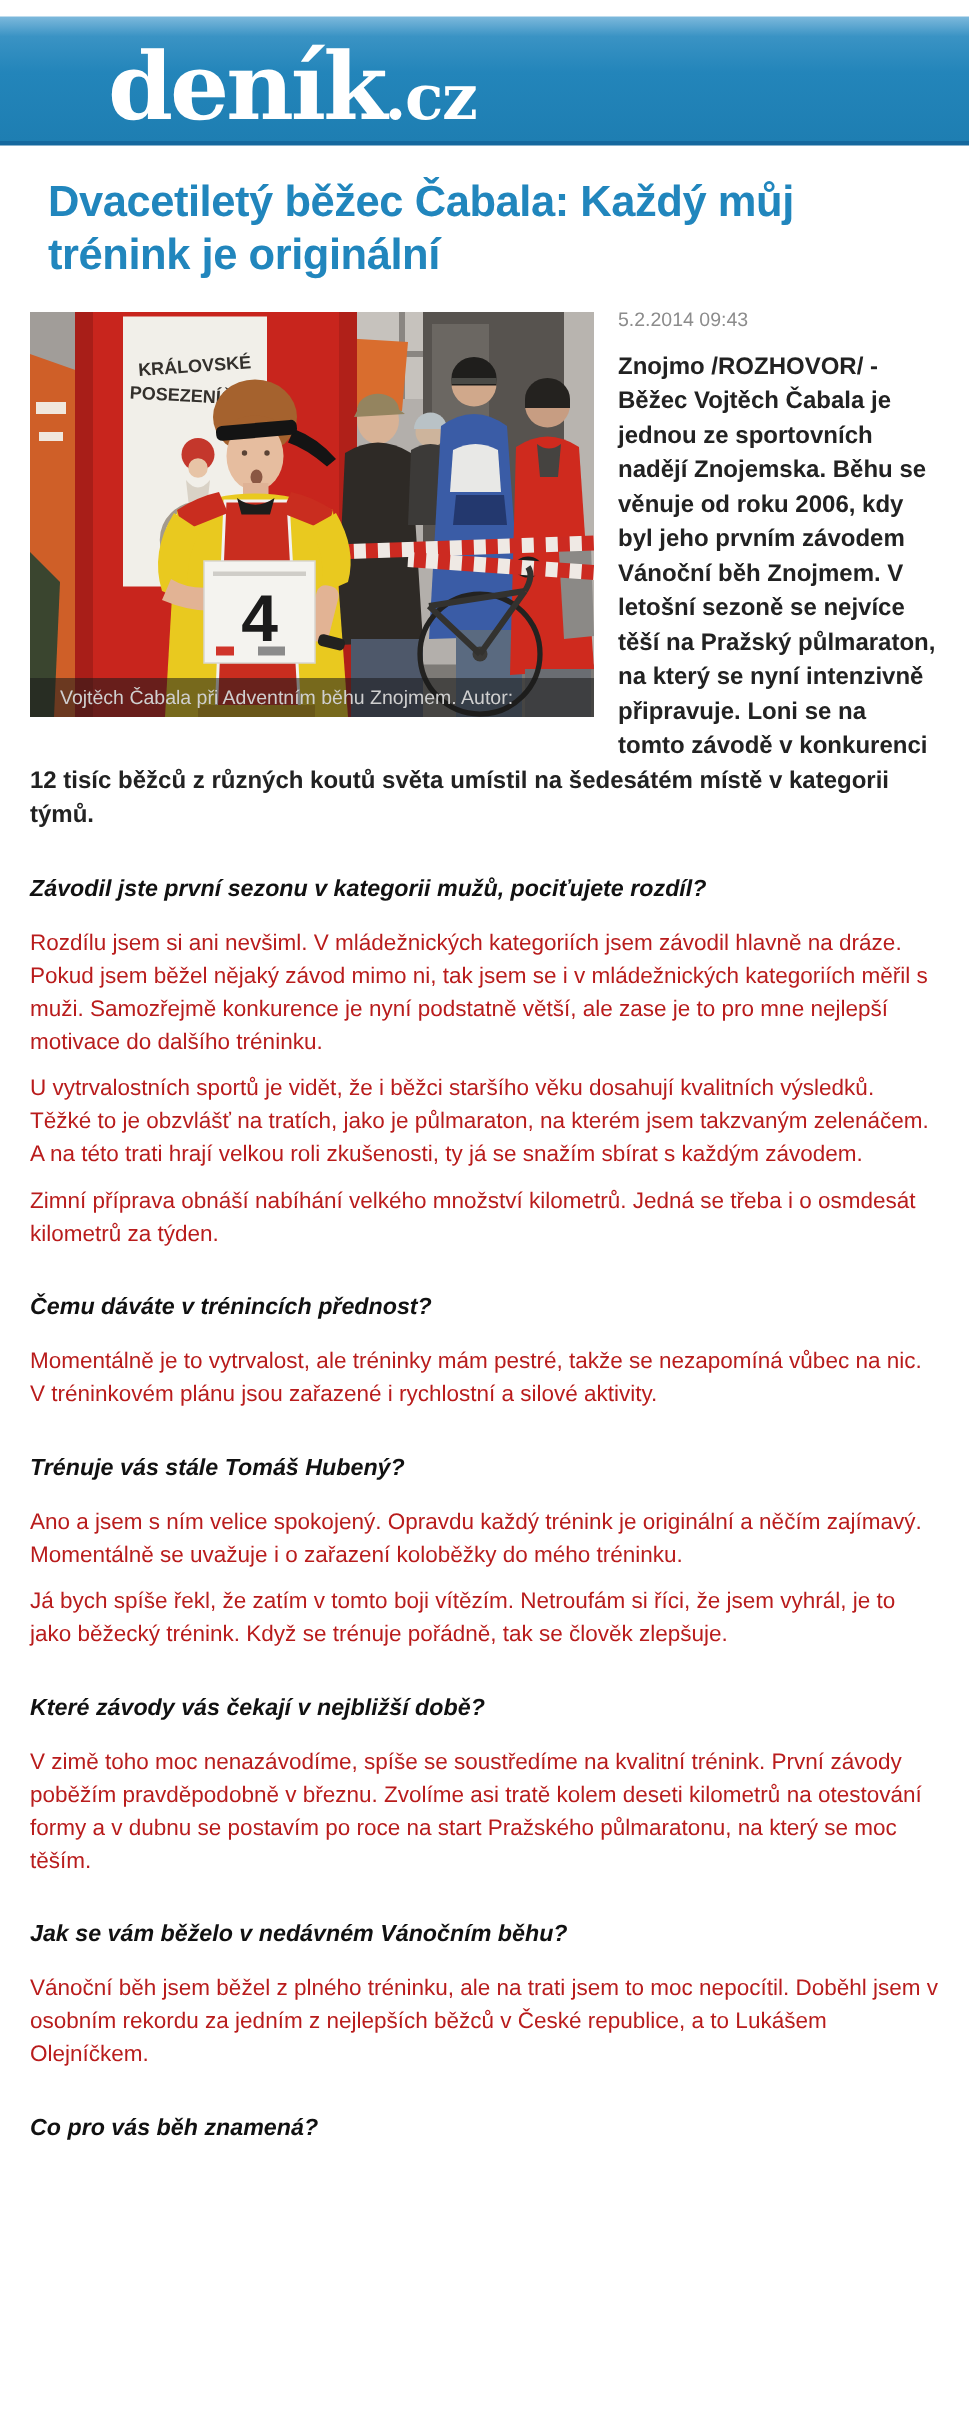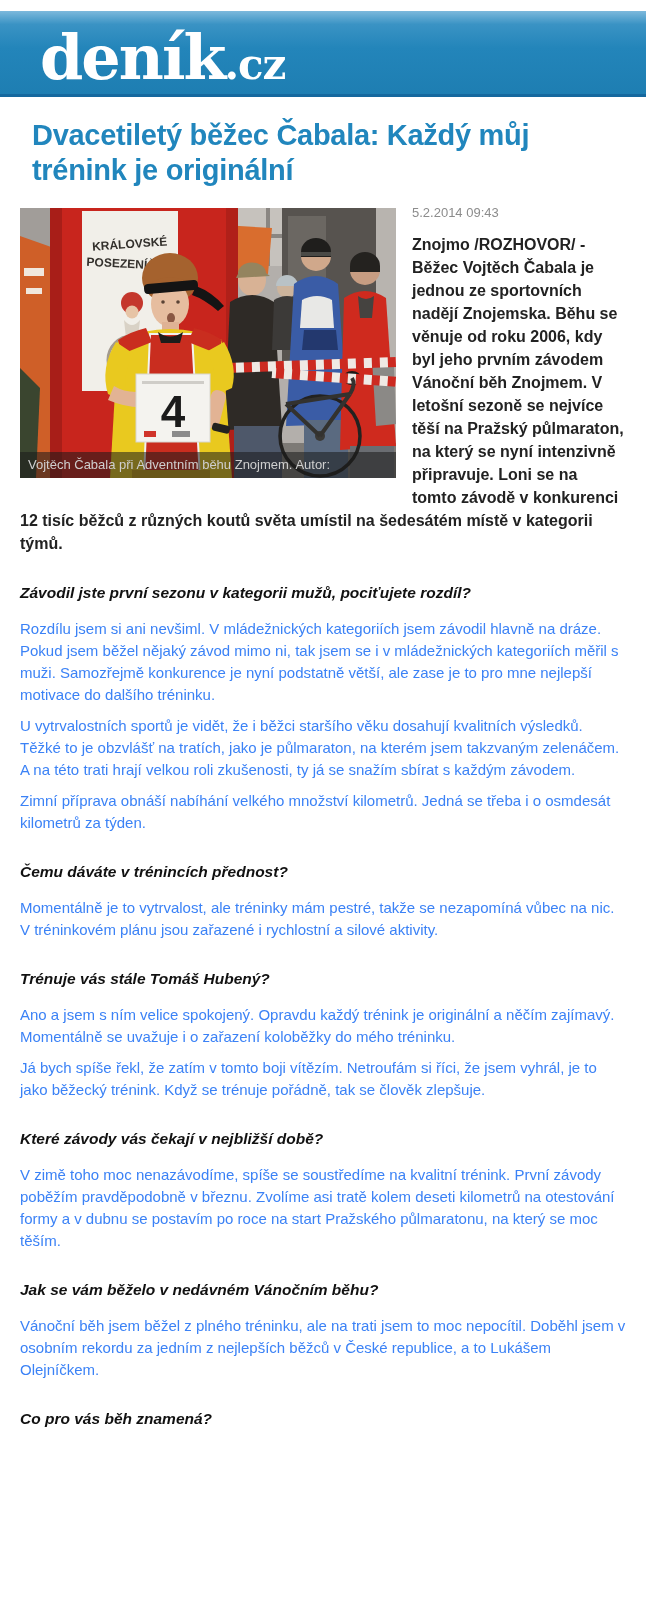--- a/index.html
+++ b/index.html
@@ -14,21 +14,21 @@
     height:36px; background:#f3f3f3; display:flex; align-items:center;
     padding-left:9px;
     font-family:"Liberation Serif", serif; font-size:22px; letter-spacing:1.5px;
     color:#1b1b1b;
   }
   .banner {
     height:83px; position:relative;
     background:linear-gradient(180deg,#7db9dc 0%,#3a93c4 16%,#2385ba 45%,#1e7eb2 100%);
     border-bottom:3px solid #15689e;
   }
-  .logo { position:absolute; left:40px; bottom:5px; color:#fff; white-space:nowrap; line-height:1; }
+  .logo { position:absolute; left:72px; bottom:5px; color:#fff; white-space:nowrap; line-height:1; }
   .logo-main {
     font-family:"DejaVu Serif", serif; font-weight:bold; font-size:62px;
     letter-spacing:-2px;
   }
   .logo-suffix {
     font-family:"DejaVu Serif", serif; font-weight:bold; font-size:42px;
     letter-spacing:-1px;
   }
   
   .content { padding:0 20px; }
@@ -37,33 +37,33 @@
     font-weight:bold; letter-spacing:-0.3px;
   }
   .photo-wrap {
     float:left; width:376px; height:270px; margin:3px 16px 10px 0;
     position:relative; overflow:hidden; background:#a9a6a2;
   }
   .photo-svg { display:block; width:376px; height:270px; }
   .photo-caption {
     position:absolute; left:0; right:0; bottom:0;
     background:rgba(25,25,25,0.55); color:#cfcfcf;
-    font-size:13px; padding:5px 8px 6px;
+    font-size:13px; padding:5px 20px 6px;
   }
   .article-date { color:#8c8c8c; font-size:13px; margin:3px 0 13px; }
   .lead {
     font-weight:bold; font-size:16px; line-height:23px; color:#222;
     margin:0 0 26px;
   }
   .question {
     font-weight:bold; color:#111; font-size:15.5px; line-height:21px;
     margin:27px 0 15px;
     font-style:italic;
   }
-  .answer { font-size:15px; line-height:22px; margin:0 0 9px; color:#3b82f6; }
+  .answer { font-size:15px; line-height:22px; margin:0 0 9px; color:#b91c1c; }
   .clear { clear:both; }
 </style>
 </head>
 <body>
 
 <div class="topgap"></div>
 <header>
   <div class="banner">
     <div class="logo">
       <span class="logo-main">deník</span><span class="logo-suffix">.cz</span>

